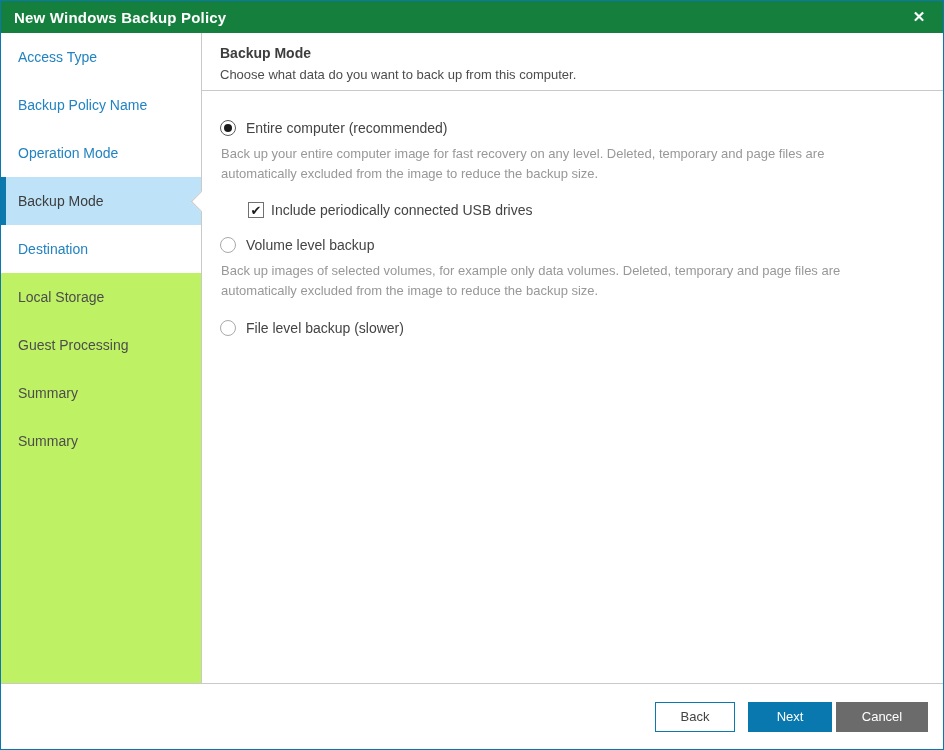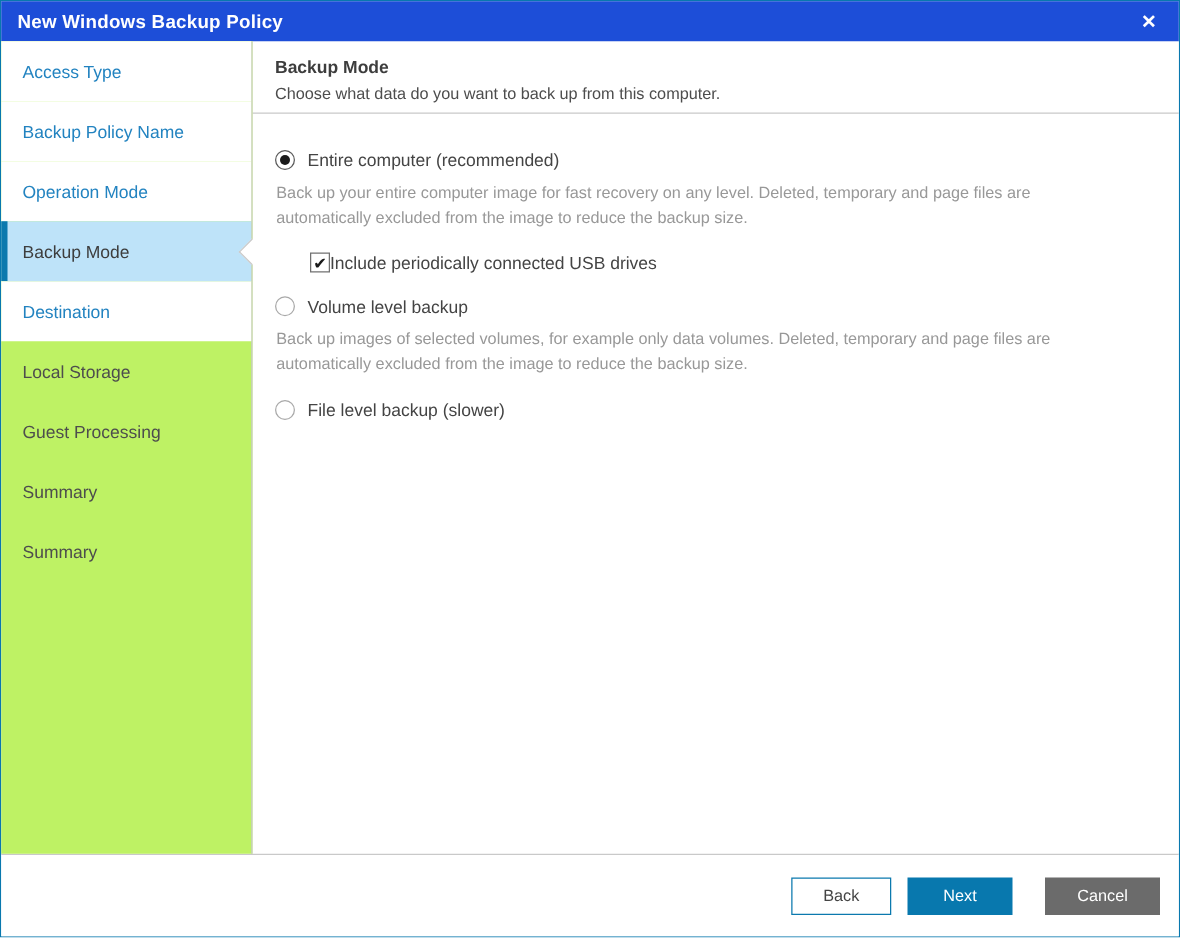--- a/index.html
+++ b/index.html
@@ -10,21 +10,21 @@
     width: 944px; height: 750px;
     border: 1px solid #0878ae;
     display: flex; flex-direction: column;
     background: #fff;
     position: relative;
   }
 
   
   .titlebar {
     height: 32px; flex: 0 0 32px;
-    background: #1d4ed8;
+    background: #15803d;
     display: flex; align-items: center;
     padding: 0 12px 0 13px;
     position: relative;
   }
   .titlebar .title {
     color: #ffffff; font-size: 15px; font-weight: bold;
     letter-spacing: 0.2px;
   }
   .close-btn {
     position: absolute; right: 10px; top: 0; bottom: 0;
@@ -111,21 +111,21 @@
     margin: 18px 0 19px 28px;
     cursor: pointer;
   }
   .checkbox {
     width: 16px; height: 16px; flex: 0 0 16px;
     background: #ffffff;
     border: 1px solid #707070;
     display: flex; align-items: center; justify-content: center;
     font-size: 13px; color: #1a1a1a; line-height: 1;
   }
-  .checkbox-label { margin-left: 0; font-size: 14px; color: #444444; }
+  .checkbox-label { margin-left: 7px; font-size: 14px; color: #444444; }
 
   .opt-block { margin-bottom: 0; }
   .opt-block + .opt-block { margin-top: 19px; }
 
   
   .footer {
     flex: 0 0 66px; height: 66px;
     border-top: 1px solid #c9c9c9;
     background: #ffffff;
     display: flex; align-items: center; justify-content: flex-end;
@@ -141,21 +141,21 @@
   }
   .btn-back {
     width: 80px;
     background: #ffffff; color: #444444;
     border: 1px solid #0b79ae;
     margin-right: 13px;
   }
   .btn-next {
     width: 84px;
     background: #0878ae; color: #ffffff;
-    margin-right: 26px;
+    margin-right: 4px;
   }
   .btn-cancel {
     width: 92px;
     background: #6b6b6b; color: #ffffff;
   }
 </style>
 </head>
 <body>
 
 <div class="dialog">

